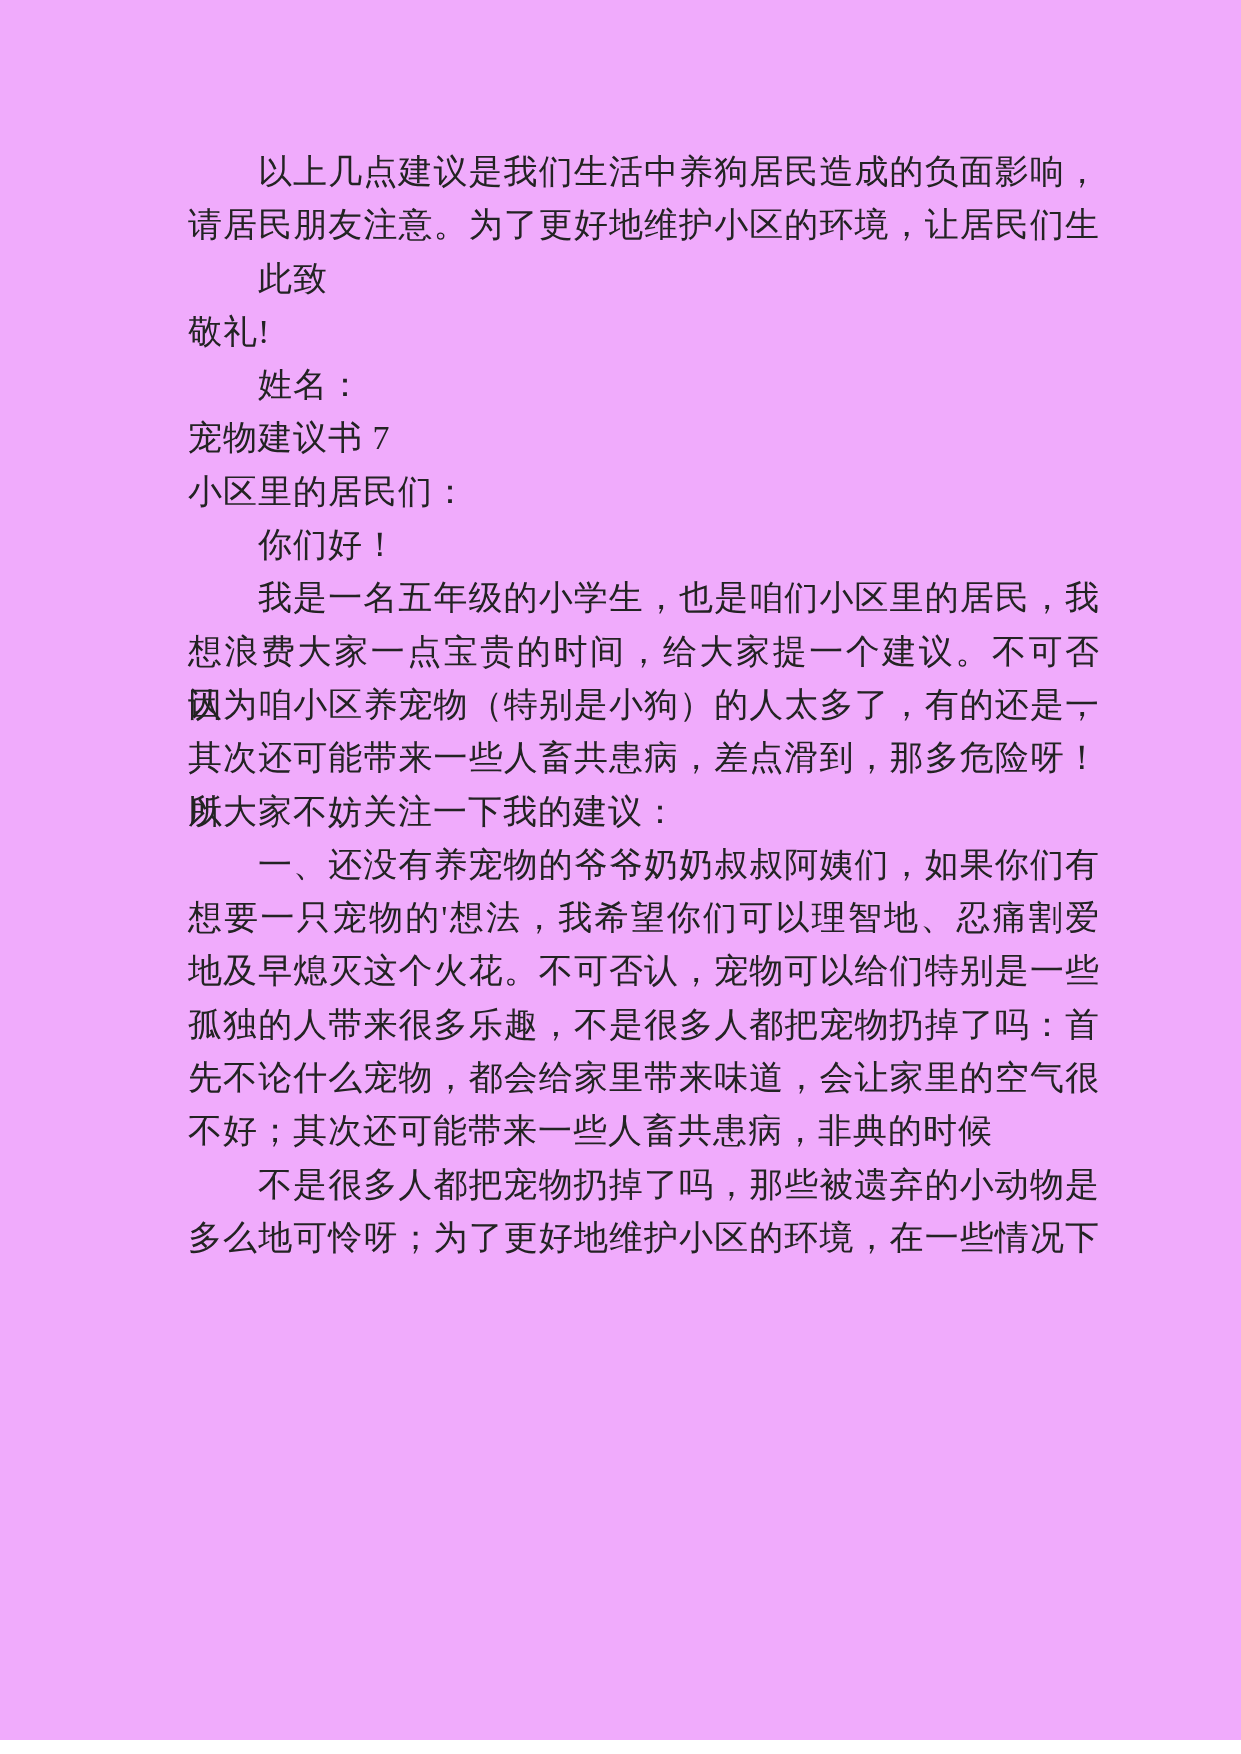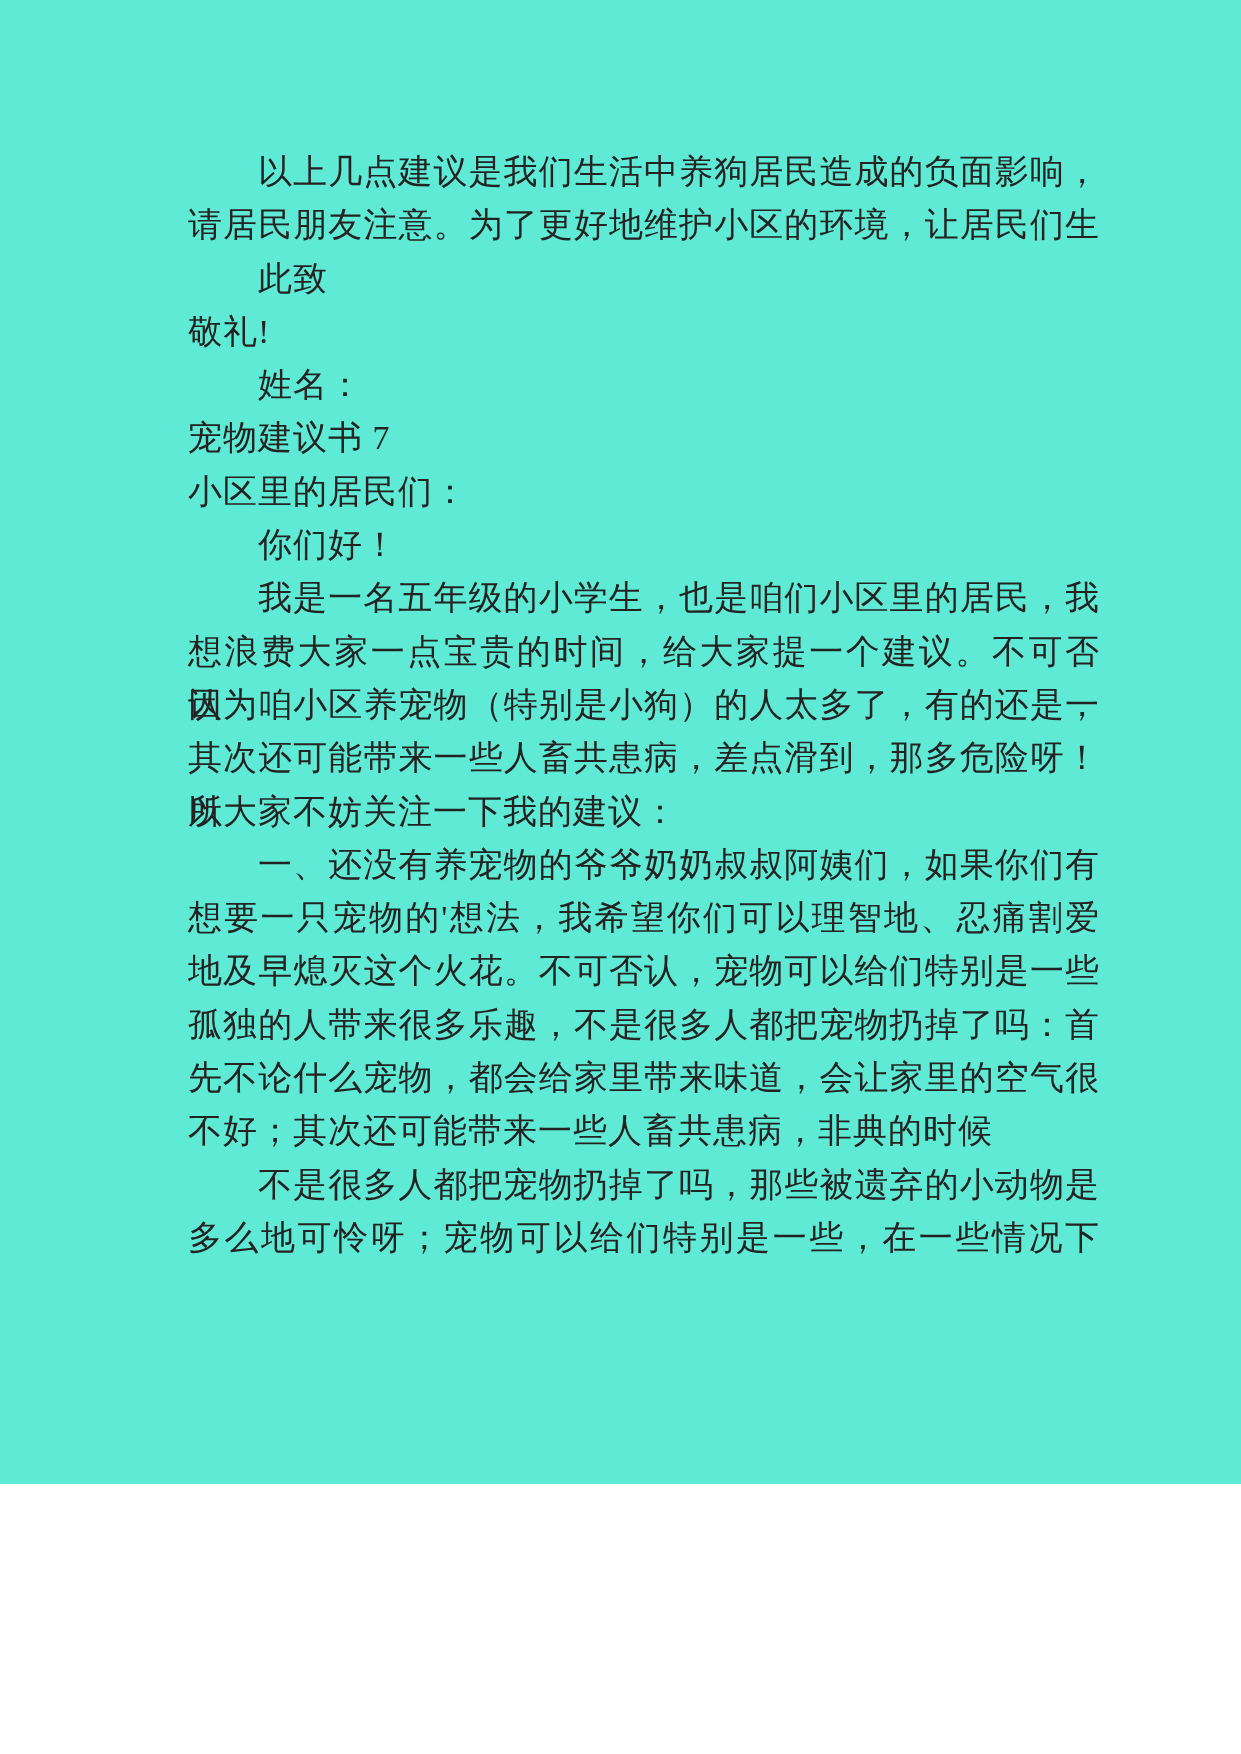--- a/index.html
+++ b/index.html
@@ -8,22 +8,22 @@
     background: #ffffff;
   }
   body {
     width: 1241px;
     height: 1754px;
     overflow: hidden;
   }
   .page {
     box-sizing: border-box;
     width: 1241px;
-    height: 1484px;
-    background: #5eead4;
+    height: 1740px;
+    background: #f0abfc;
     padding: 145px 141px 0 188px;
   }
   .line {
     font-family: "Liberation Serif", "DejaVu Serif", serif;
     font-size: 34px;
     line-height: 53.3px;
     height: 53.3px;
     color: #232323;
     letter-spacing: 1px;
     white-space: pre;
@@ -56,14 +56,14 @@
   <div class="line fill">因为咱小区养宠物（特别是小狗）的人太多了，有的还是一</div>
   <div class="line fill">其次还可能带来一些人畜共患病，差点滑到，那多危险呀！所</div>
   <div class="line">以大家不妨关注一下我的建议：</div>
   <div class="line indent fill">一、还没有养宠物的爷爷奶奶叔叔阿姨们，如果你们有</div>
   <div class="line fill">想要一只宠物的'想法，我希望你们可以理智地、忍痛割爱</div>
   <div class="line fill">地及早熄灭这个火花。不可否认，宠物可以给们特别是一些</div>
   <div class="line fill">孤独的人带来很多乐趣，不是很多人都把宠物扔掉了吗：首</div>
   <div class="line fill">先不论什么宠物，都会给家里带来味道，会让家里的空气很</div>
   <div class="line">不好；其次还可能带来一些人畜共患病，非典的时候</div>
   <div class="line indent fill">不是很多人都把宠物扔掉了吗，那些被遗弃的小动物是</div>
-  <div class="line fill">多么地可怜呀；宠物可以给们特别是一些，在一些情况下</div>
+  <div class="line fill">多么地可怜呀；为了更好地维护小区的环境，在一些情况下</div>
 </div>
 
 </body></html>

